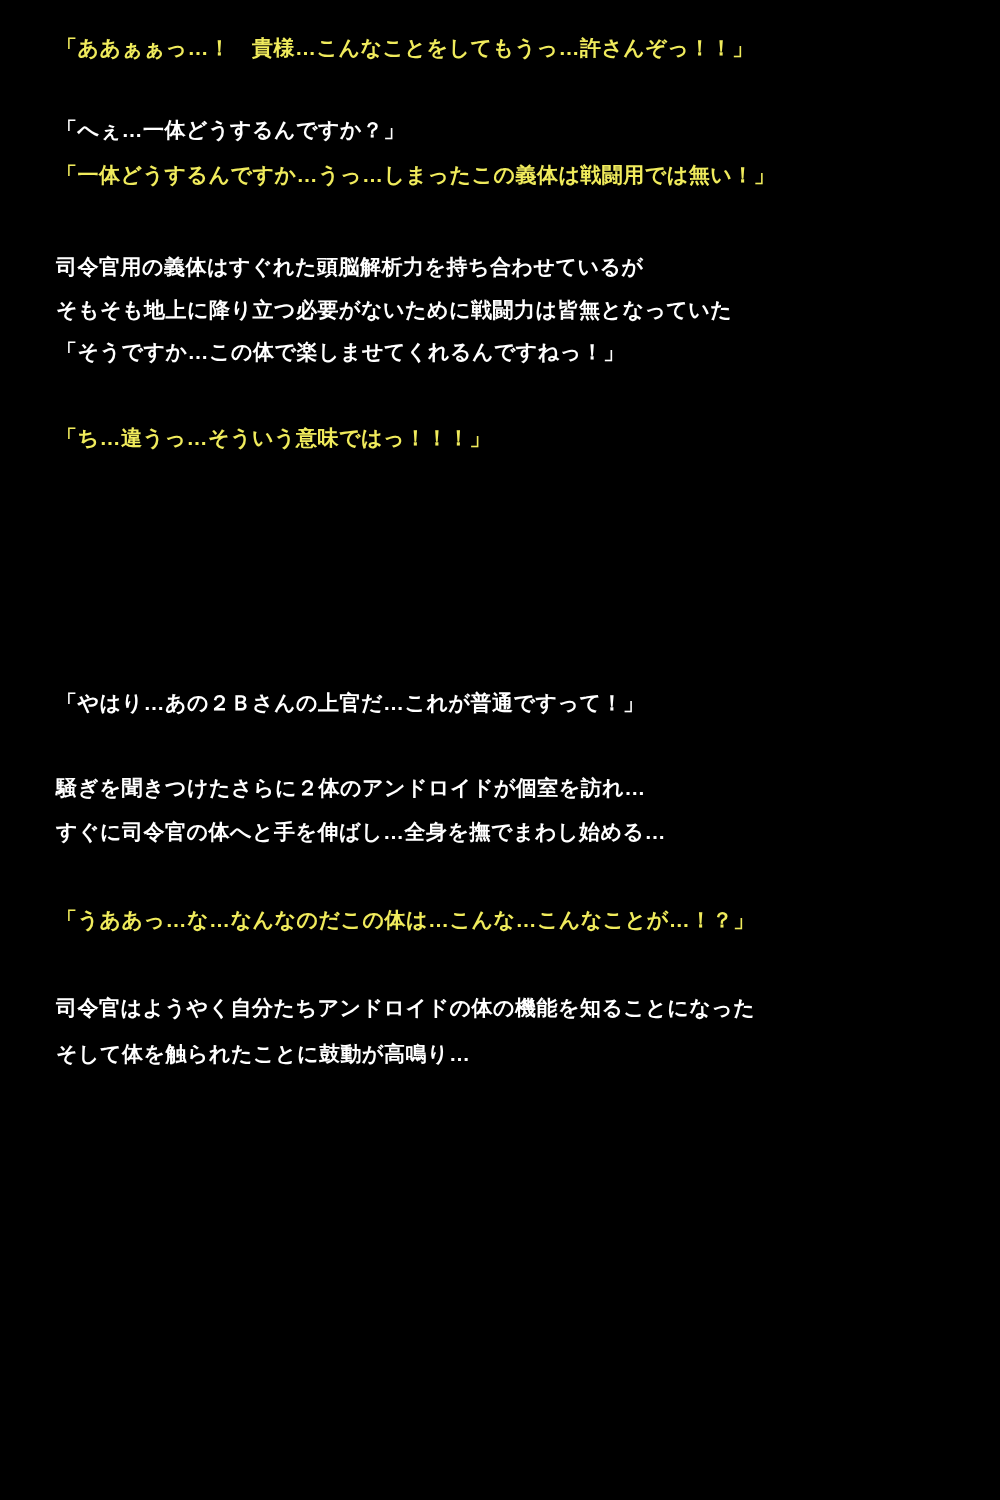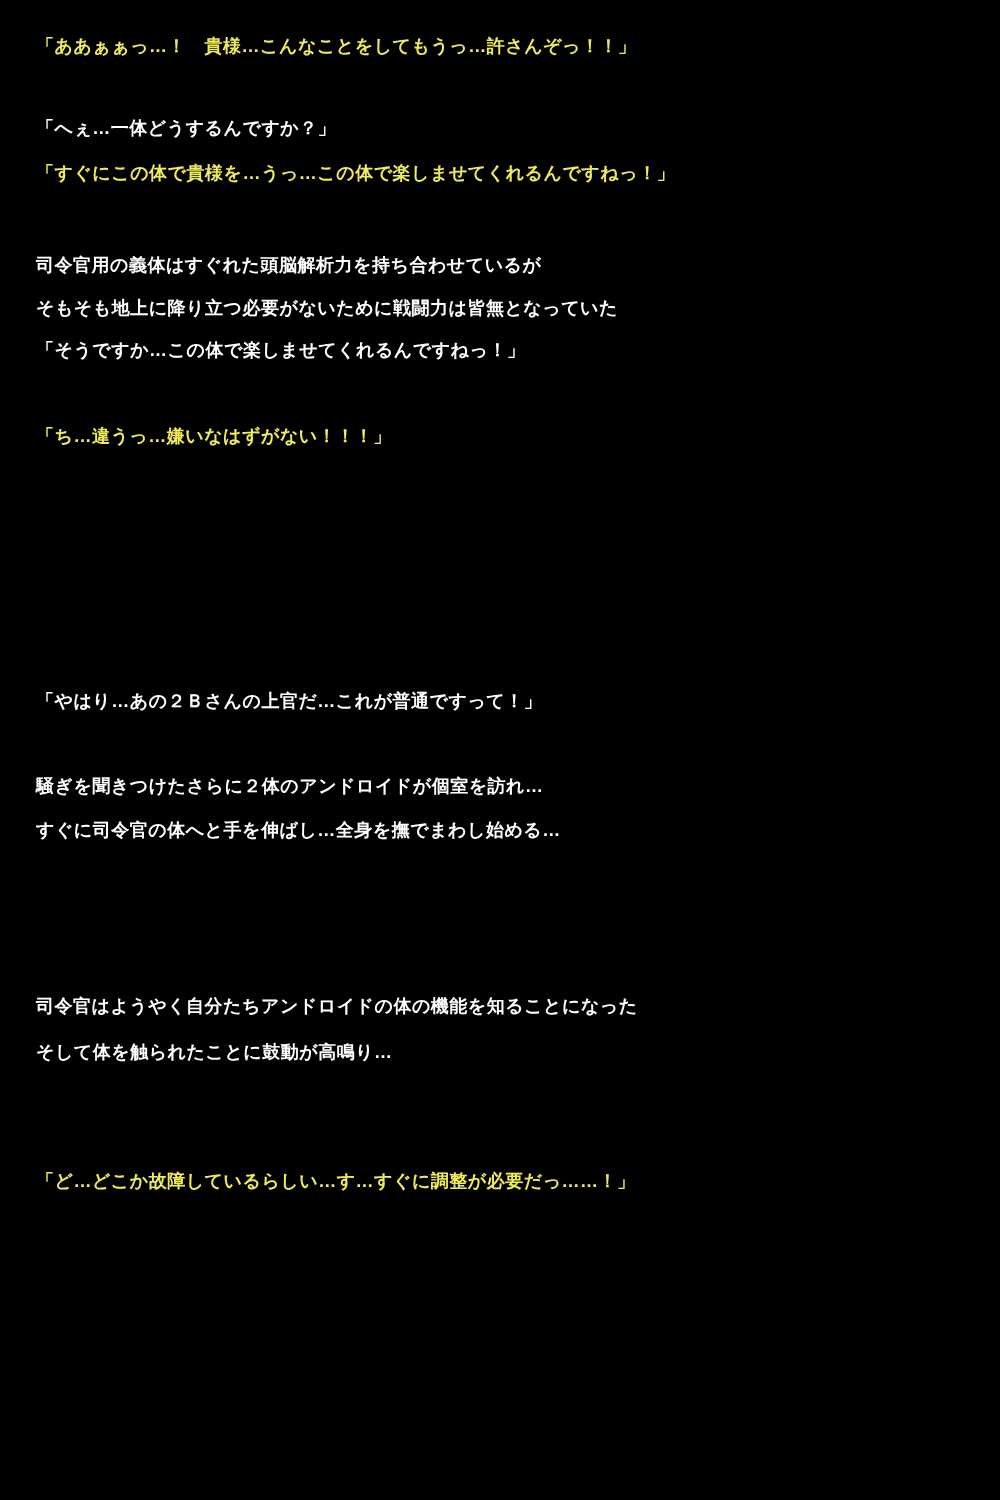--- a/index.html
+++ b/index.html
@@ -13,42 +13,42 @@
     overflow: hidden;
     position: relative;
     font-family: "Liberation Sans", "DejaVu Sans", sans-serif;
   }
   .story-page {
     position: absolute;
     inset: 0;
   }
   .line {
     position: absolute;
-    left: 36px;
-    font-size: 18px;
+    left: 56px;
+    font-size: 21px;
     line-height: 1.15;
     font-weight: 700;
     letter-spacing: 0.5px;
     white-space: nowrap;
     color: var(--text-color, #ffffff);
   }
   .line.em {
     color: var(--em-color, #f0eb5c);
   }
 </style>
 </head>
 <body style="background: rgb(0, 0, 0);">
 
 <main class="story-page">
   <div class="line em" style="top:36px">「ああぁぁっ…！　貴様…こんなことをしてもうっ…許さんぞっ！！」</div>
   <div class="line" style="top:118px">「へぇ…一体どうするんですか？」</div>
-  <div class="line em" style="top:163px">「すぐにこの体で貴様を…うっ…この体で楽しませてくれるんですねっ！」</div>
+  <div class="line em" style="top:163px">「一体どうするんですか…うっ…しまったこの義体は戦闘用では無い！」</div>
   <div class="line" style="top:298px">そもそも地上に降り立つ必要がないために戦闘力は皆無となっていた</div>
   <div class="line" style="top:255px">司令官用の義体はすぐれた頭脳解析力を持ち合わせているが</div>
   <div class="line" style="top:340px">「そうですか…この体で楽しませてくれるんですねっ！」</div>
-  <div class="line em" style="top:426px">「ち…違うっ…嫌いなはずがない！！！」</div>
+  <div class="line em" style="top:426px">「ち…違うっ…そういう意味ではっ！！！」</div>
   <div class="line" style="top:691px">「やはり…あの２Ｂさんの上官だ…これが普通ですって！」</div>
   <div class="line" style="top:776px">騒ぎを聞きつけたさらに２体のアンドロイドが個室を訪れ…</div>
   <div class="line" style="top:820px">すぐに司令官の体へと手を伸ばし…全身を撫でまわし始める…</div>
+  <div class="line em" style="top:908px">「うああっ…な…なんなのだこの体は…こんな…こんなことが…！？」</div>
   <div class="line" style="top:996px">司令官はようやく自分たちアンドロイドの体の機能を知ることになった</div>
   <div class="line" style="top:1042px">そして体を触られたことに鼓動が高鳴り…</div>
-  <div class="line em" style="top:1171px">「ど…どこか故障しているらしい…す…すぐに調整が必要だっ……！」</div>
 </main>
 
 </body></html>

